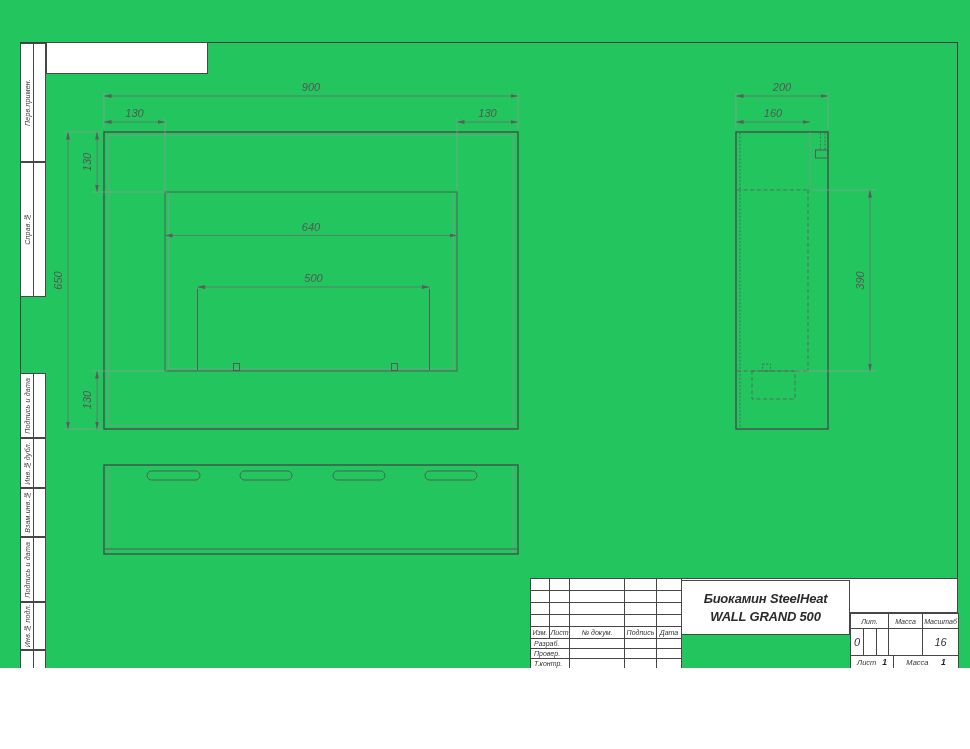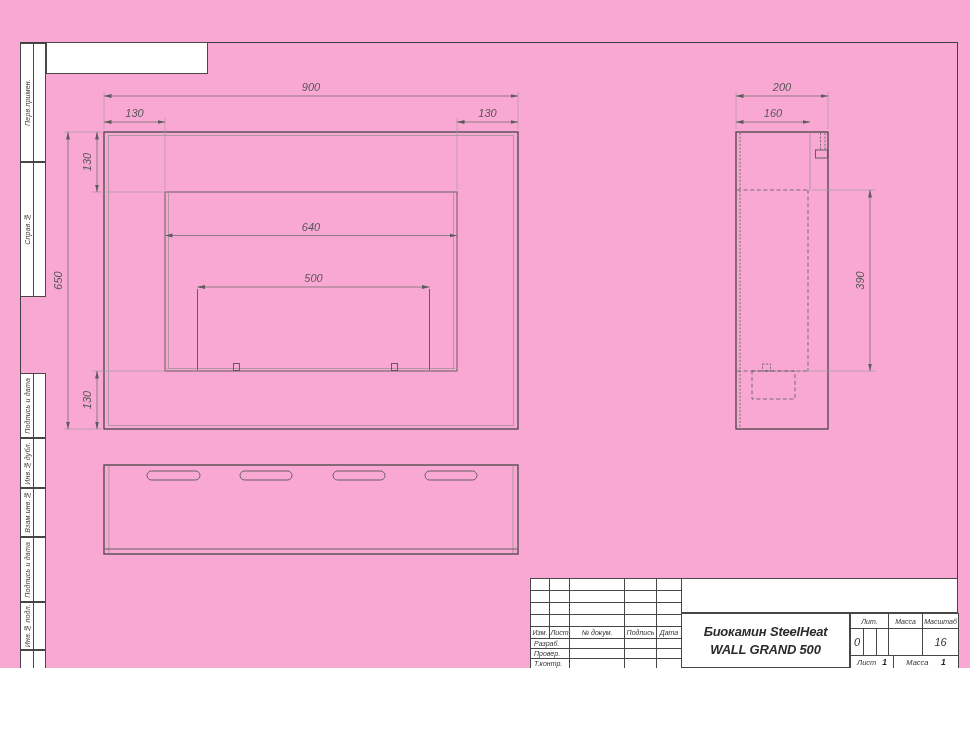--- a/index.html
+++ b/index.html
@@ -1,16 +1,16 @@
 <!DOCTYPE html>
 <html><head>
 <meta charset="utf-8">
 <style>
   html,body{margin:0;padding:0;background:#fff;}
-  .page{position:relative;width:970px;height:668px;background:#f9a8d4;overflow:hidden;
+  .page{position:relative;width:970px;height:668px;background:#22c55e;overflow:hidden;
         font-family:"Liberation Sans",sans-serif;}
   .abs{position:absolute;box-sizing:border-box;}
   
   .frame{border:1.5px solid #3f3f3f;}
   .cellbrd{border:1px solid #474747;background:#fff;}
   
   .lbox{left:20px;width:26px;border:1px solid #474747;display:flex;background:#fff;}
   .lbox .lab{width:12px;display:flex;align-items:center;justify-content:center;}
   .lbox .lab span{writing-mode:vertical-rl;transform:rotate(180deg);
       font:italic 7px "Liberation Sans",sans-serif;color:#3a3a3a;white-space:nowrap;letter-spacing:0.2px;}
@@ -256,21 +256,21 @@
     <div class="trow lastrow" style="top:113px;height:11px;">
       <div class="tcell rolecell" style="width:39px">Утв.</div>
         <div class="tcell" style="width:55px"></div>
         <div class="tcell" style="width:32px"></div>
         <div class="tcell lastc" style="flex:1"></div>
     </div>
   </div>
 
   <div class="abs cellbrd" style="left:681px;top:578px;width:277px;height:35px;"></div>
 
-  <div class="abs cellbrd titlecell" style="left:681px;top:613px;width:169px;height:55px;">
+  <div class="abs cellbrd titlecell" style="left:681px;top:580px;width:169px;height:55px;">
     <div>Биокамин SteelHeat</div>
     <div>WALL GRAND 500</div>
   </div>
 
   <div class="abs cellbrd" style="left:681px;top:668px;width:169px;height:35px;"></div>
 
   <div class="abs cellbrd" style="left:850px;top:613px;width:109px;height:90px;">
     <div class="trow" style="top:0;height:15px;">
       <div class="tcell" style="width:38px">Лит.</div>
       <div class="tcell" style="width:34px">Масса</div>

